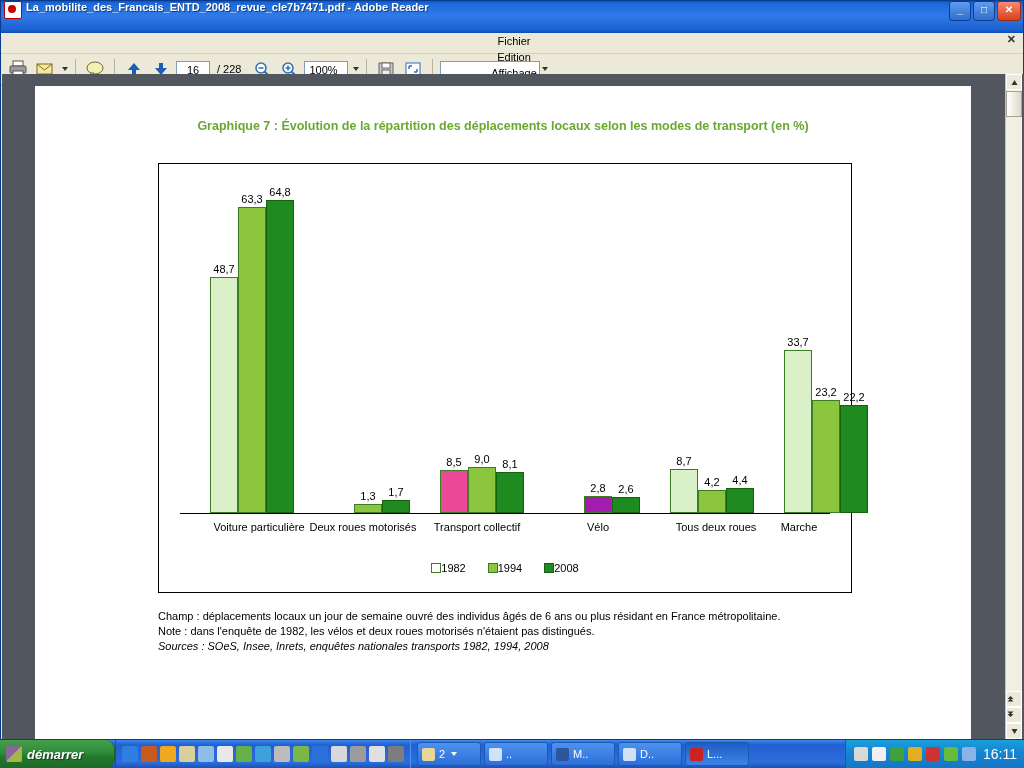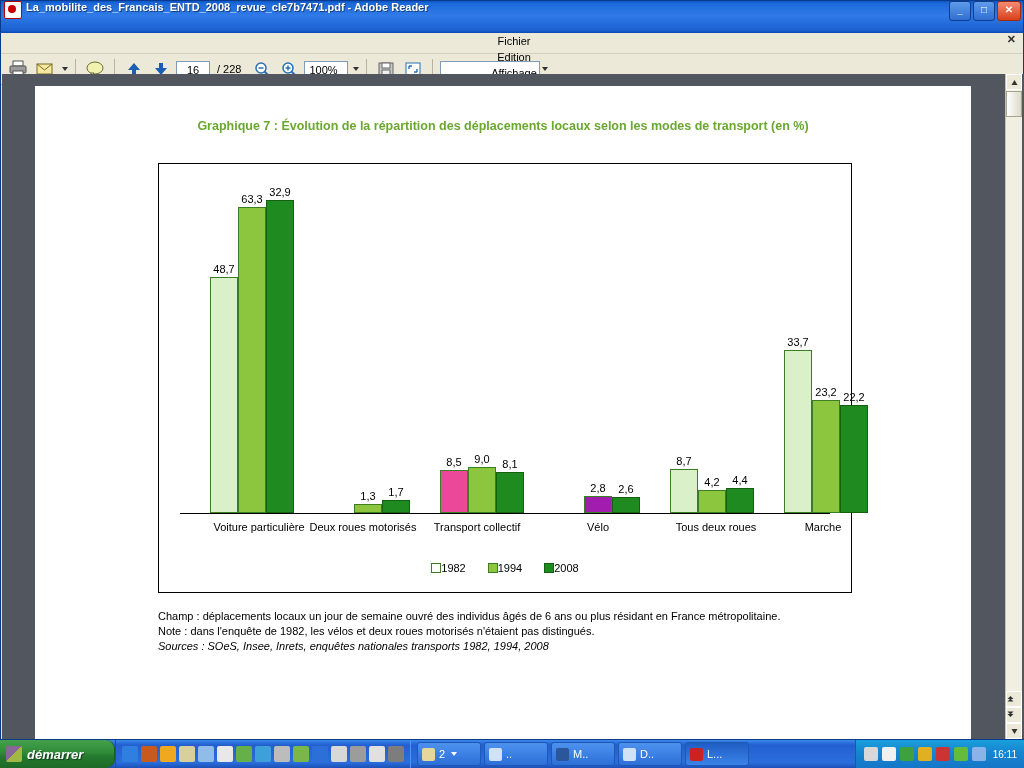--- a/index.html
+++ b/index.html
@@ -399,21 +399,21 @@
     padding: 0 7px 0 8px;
     background: linear-gradient(to bottom, #19a0dc 0%, #1686d0 40%, #1576c8 100%);
     border-left: 1px solid #0c5fa8;
   }
   .tray-ico {
     width: 14px; height: 14px;
     border-radius: 2px;
   }
   .clock {
     color: #fff;
-    font-size: 10px;
+    font-size: 14px;
     margin-left: 3px;
   }
 </style>
 </head>
 <body>
 
 <div class="window">
 
   <div class="titlebar">
     <div class="title-icon"></div>
@@ -519,21 +519,21 @@
           <div class="axis-line"></div>
 
           <div class="group" style="left:18px; width:108px;">
             <div class="bar" style="height:234px; background:#d9f0c8; border:1px solid #3c7d22;">
               <span class="lbl">48,7</span>
             </div>
             <div class="bar" style="height:304px; background:#8cc63f; border:1px solid #3c7d22;">
               <span class="lbl">63,3</span>
             </div>
             <div class="bar" style="height:311px; background:#1f8a1f; border:1px solid #14610f;">
-              <span class="lbl">32,9</span>
+              <span class="lbl">64,8</span>
             </div>
           </div>
 
           <div class="group" style="left:135px; width:108px;">
             <div class="bar" style="height:0px;"></div>
             <div class="bar" style="height:7px; background:#8cc63f; border:1px solid #3c7d22;">
               <span class="lbl">1,3</span>
             </div>
             <div class="bar" style="height:11px; background:#1f8a1f; border:1px solid #14610f;">
               <span class="lbl">1,7</span>
@@ -585,21 +585,21 @@
               <span class="lbl">22,2</span>
             </div>
           </div>
         </div>
 
         <div class="cat-label" style="left:30px; top:357px; width:140px;">Voiture particulière</div>
         <div class="cat-label" style="left:150px; top:357px; width:108px;">Deux roues motorisés</div>
         <div class="cat-label" style="left:258px; top:357px; width:120px;">Transport collectif</div>
         <div class="cat-label" style="left:385px; top:357px; width:108px;">Vélo</div>
         <div class="cat-label" style="left:497px; top:357px; width:120px;">Tous deux roues</div>
-        <div class="cat-label" style="left:610px; top:357px; width:108px;">Marche</div>
+        <div class="cat-label" style="left:586px; top:357px; width:108px;">Marche</div>
 
         <div class="legend">
           <div class="legend-item">
             <span class="swatch" style="background:#ffffff;"></span>
             <span>1982</span>
           </div>
           <div class="legend-item">
             <span class="swatch" style="background:#8cc63f;"></span>
             <span>1994</span>
           </div>

